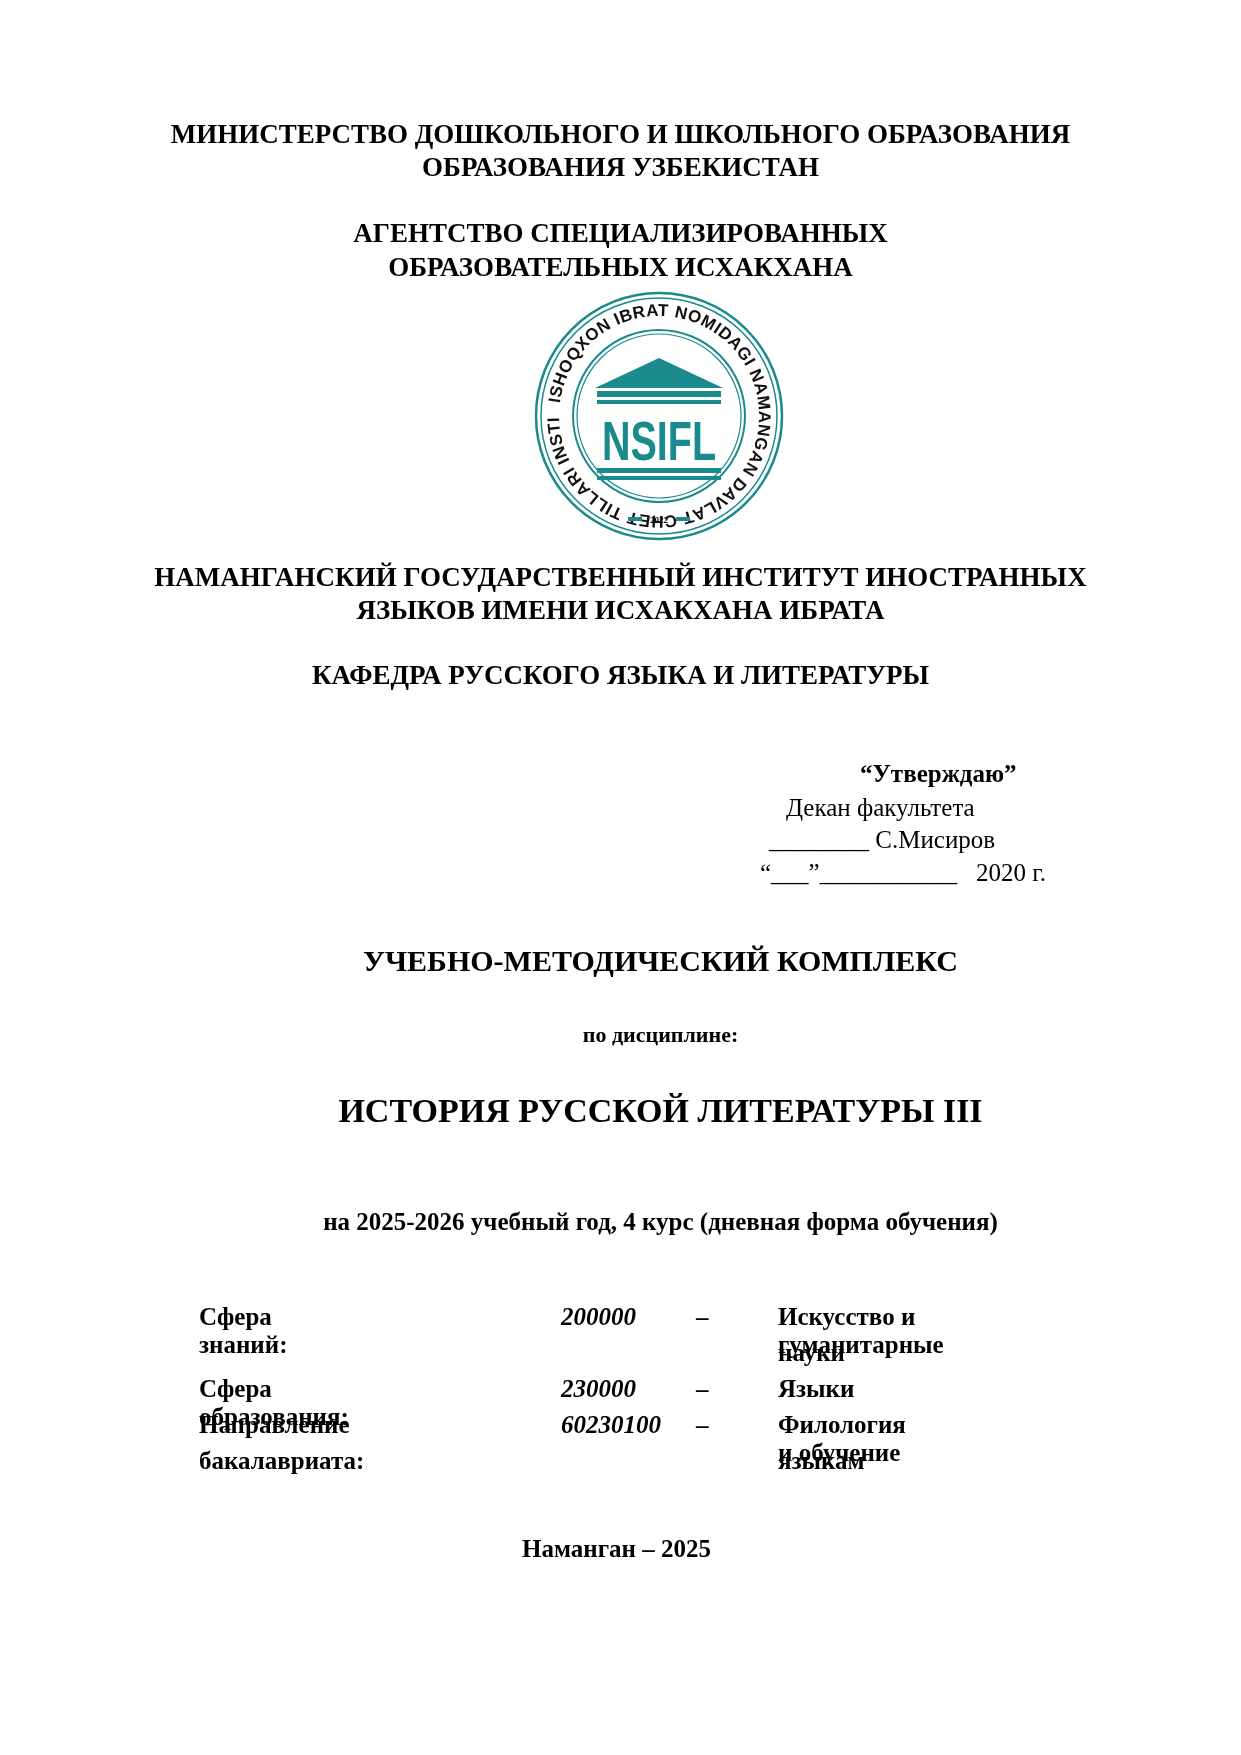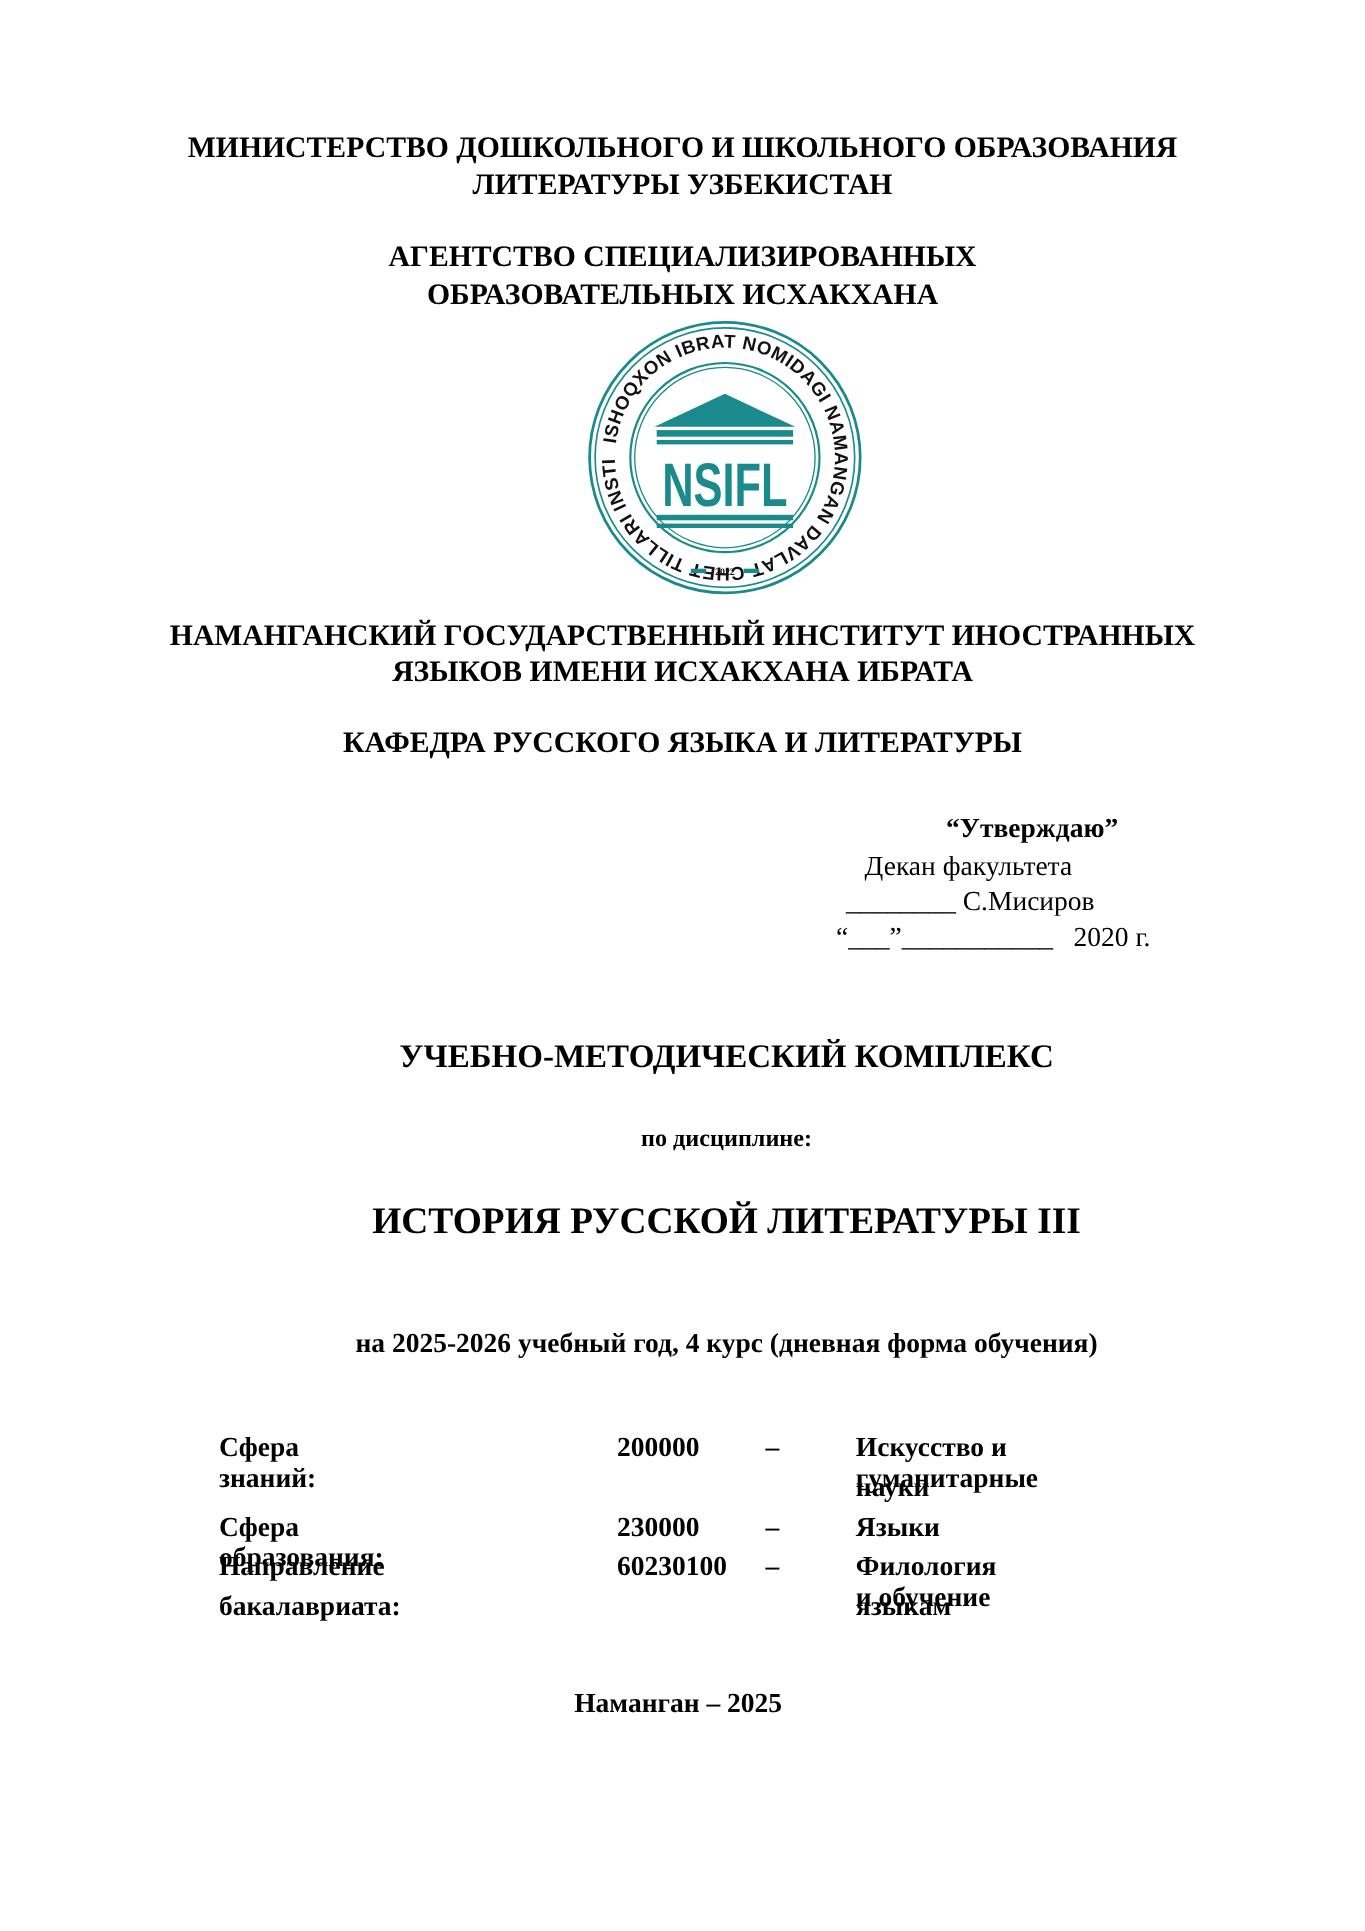--- a/index.html
+++ b/index.html
@@ -5,33 +5,33 @@
   html, body { margin: 0; padding: 0; background: #ffffff; }
   body { width: 1241px; height: 1755px; position: relative; overflow: hidden;
          font-family: "Liberation Serif", "DejaVu Serif", serif; color: #000; }
   .line { position: absolute; left: 0; width: 1241px; text-align: center; white-space: nowrap; }
   .b { font-weight: bold; }
   .h1 { font-size: 27px; }
   .big { font-size: 34px; }
   .mid { font-size: 25px; }
   .sm { font-size: 22px; }
   .logo { position: absolute; left: 532px; top: 290px; width: 254px; height: 252px; }
-  .approve { position: absolute; font-size: 25px; white-space: nowrap; }
+  .approve { position: absolute; font-size: 25px; white-space: nowrap; margin-top: 20px; }
   .tbl { position: absolute; left: 199px; top: 1303px; font-size: 25px; font-weight: bold; }
   .row { position: relative; height: 36px; }
   .c1 { position: absolute; left: 0; }
-  .c2 { position: absolute; left: 362px; }
+  .c2 { position: absolute; left: 362px; font-style: italic; }
   .c3 { position: absolute; left: 497px; }
   .c4 { position: absolute; left: 543px; margin-left: 36px; }
 </style>
 </head>
 <body>
 
 <div class="line b h1" style="top:119px">МИНИСТЕРСТВО ДОШКОЛЬНОГО И ШКОЛЬНОГО ОБРАЗОВАНИЯ</div>
-<div class="line b h1" style="top:152px">ЛИТЕРАТУРЫ УЗБЕКИСТАН</div>
+<div class="line b h1" style="top:152px">ОБРАЗОВАНИЯ УЗБЕКИСТАН</div>
 <div class="line b h1" style="top:218px">АГЕНТСТВО СПЕЦИАЛИЗИРОВАННЫХ</div>
 <div class="line b h1" style="top:252px">ОБРАЗОВАТЕЛЬНЫХ ИСХАКХАНА</div>
 
 <div class="logo">
   <svg width="254" height="252" viewBox="0 0 254 252">
     <defs>
       <path id="ringpath" d="M 127,126 m -100,0 a 100,100 0 1,1 200,0 a 100,100 0 1,1 -200,0"></path>
     </defs>
     <circle cx="127" cy="126" r="123" fill="none" stroke="#1a8a8c" stroke-width="2.5"></circle>
     <circle cx="127" cy="126" r="118" fill="none" stroke="#1a8a8c" stroke-width="1.5"></circle>

